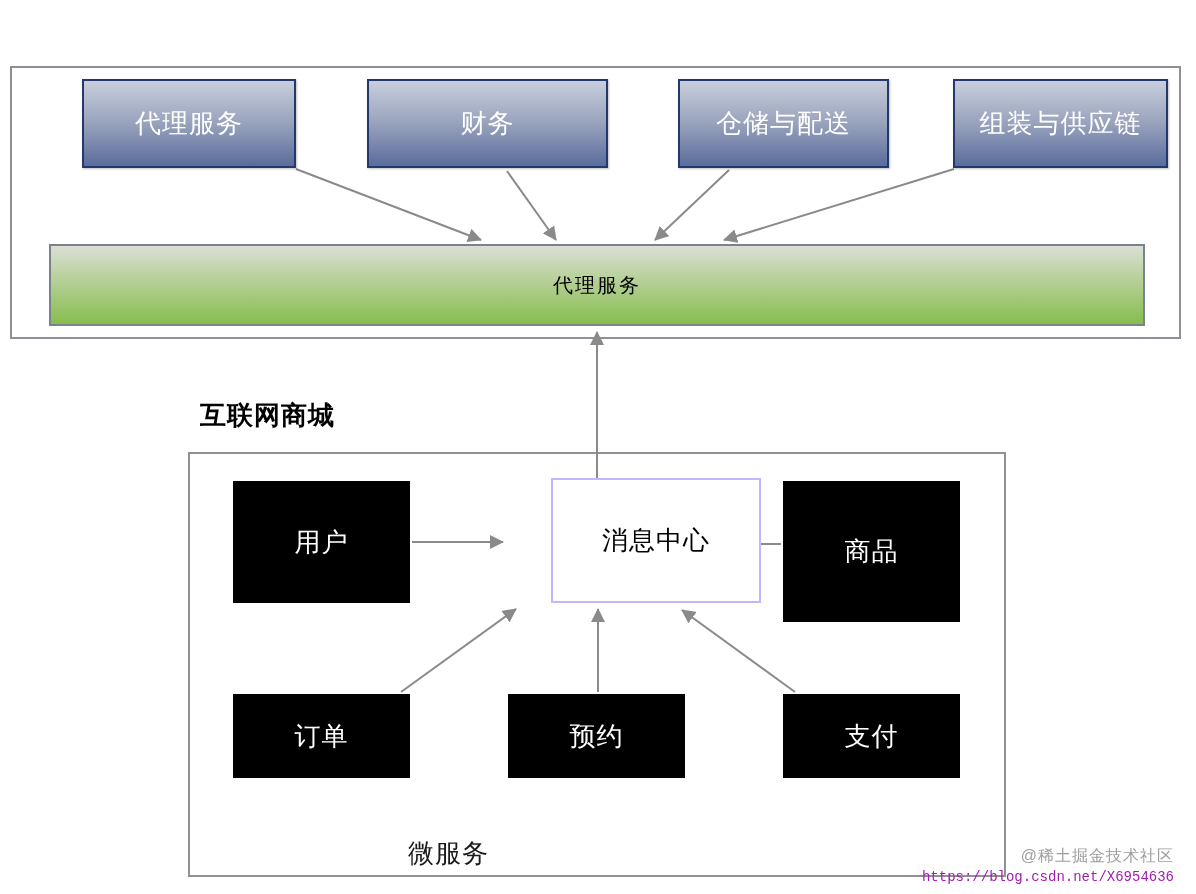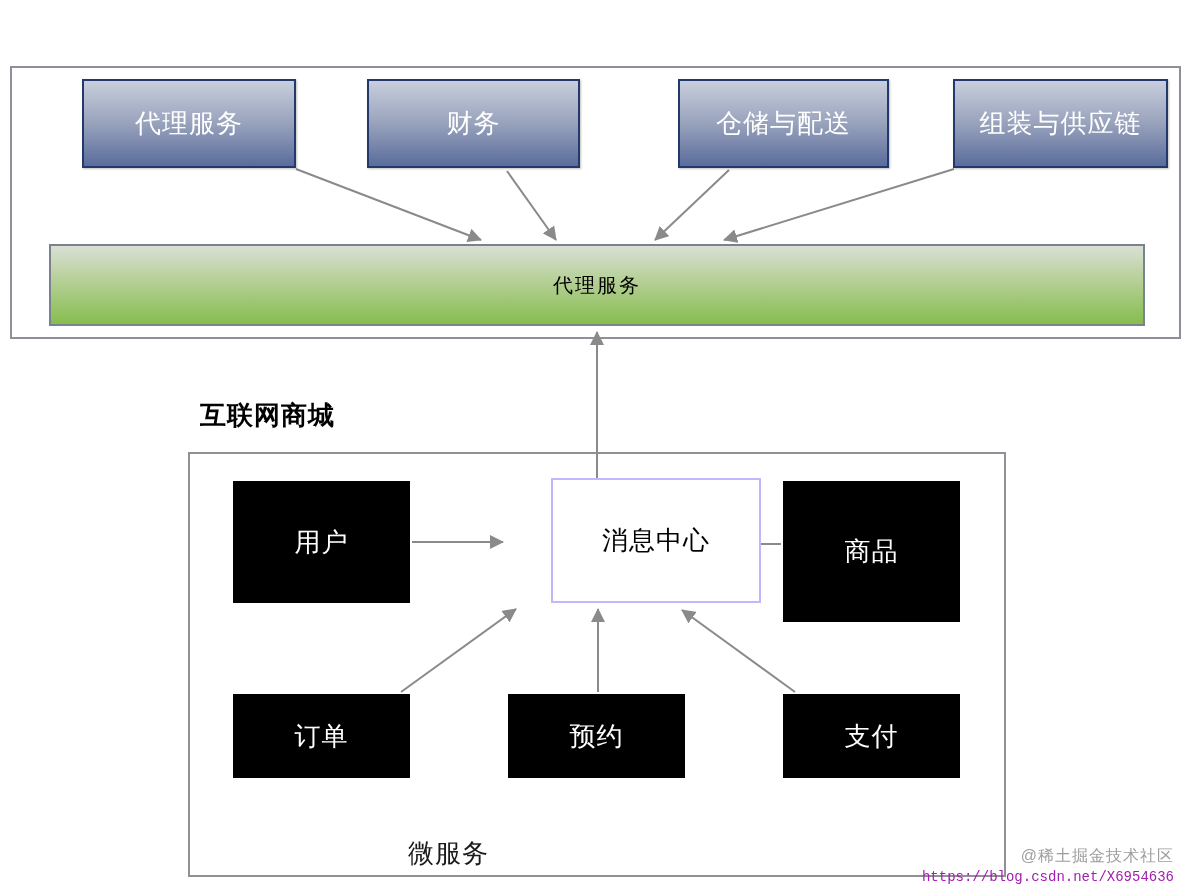--- a/index.html
+++ b/index.html
@@ -172,21 +172,21 @@
       <line x1="597" y1="478" x2="597" y2="332" marker-end="url(#ah)"></line>
       <line x1="412" y1="542" x2="503" y2="542" marker-end="url(#ah)"></line>
       <line x1="781" y1="544" x2="693" y2="544" marker-end="url(#ah)"></line>
       <line x1="401" y1="692" x2="516" y2="609" marker-end="url(#ah)"></line>
       <line x1="598" y1="692" x2="598" y2="609" marker-end="url(#ah)"></line>
       <line x1="795" y1="692" x2="682" y2="610" marker-end="url(#ah)"></line>
     </g>
   </svg>
 
   <div class="module-box" style="left:82px; width:214px;">代理服务</div>
-  <div class="module-box" style="left:367px; width:213px;">财务</div>
+  <div class="module-box" style="left:367px; width:241px;">财务</div>
   <div class="module-box" style="left:678px; width:211px;">仓储与配送</div>
   <div class="module-box" style="left:953px; width:215px;">组装与供应链</div>
 
   <div class="proxy-bar">代理服务</div>
 
   <div class="mall-label">互联网商城</div>
 
   <div class="service-box" style="left:233px; top:481px; height:122px;">用户</div>
   <div class="hub-box">消息中心</div>
   <div class="service-box" style="left:783px; top:481px; height:141px;">商品</div>

